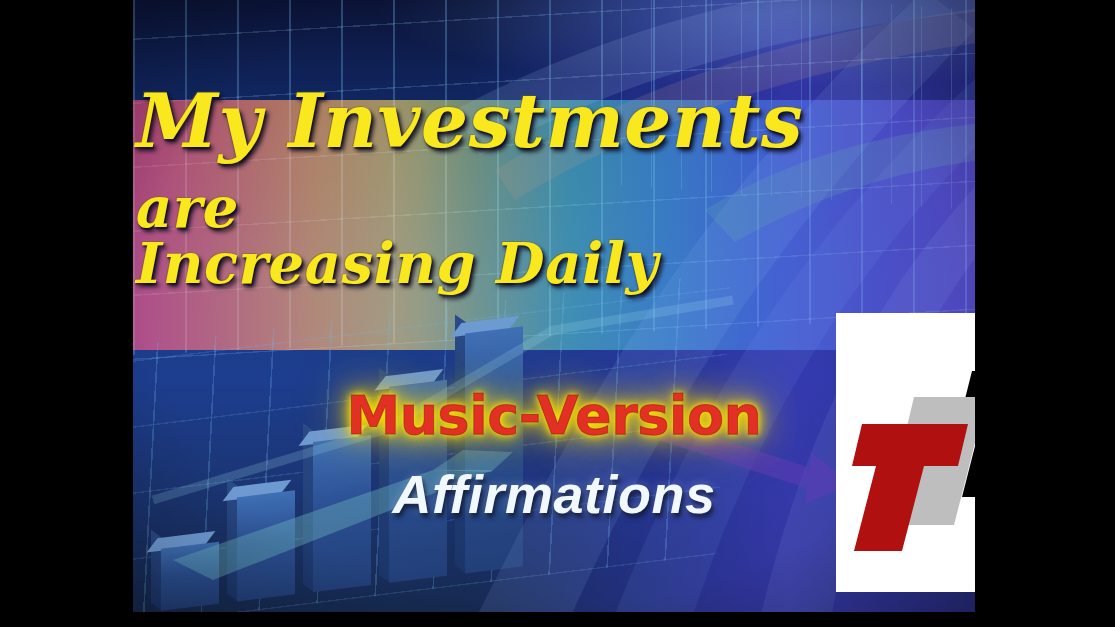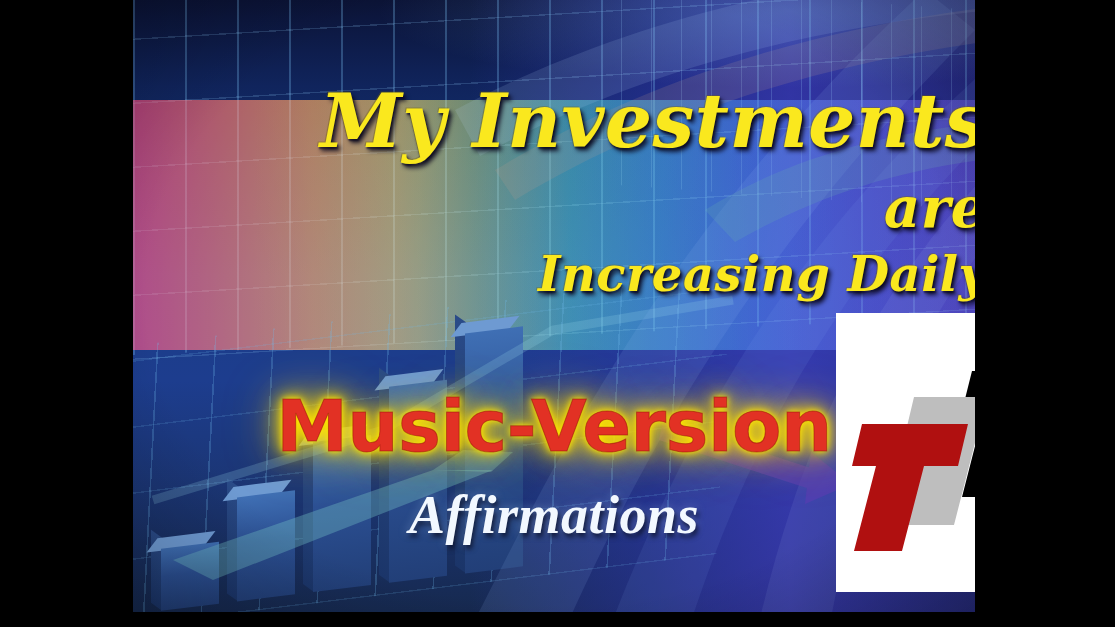--- a/index.html
+++ b/index.html
@@ -99,48 +99,48 @@
   .rays{position:absolute;right:-40px;top:-40px;width:560px;height:680px;opacity:.75;}
 
   .glow-top{position:absolute;left:0;top:0;width:100%;height:110px;
     background:radial-gradient(ellipse 70% 100% at 78% 10%,rgba(120,180,235,.30),rgba(0,0,0,0) 70%);}
 
   
   .vignette{position:absolute;inset:0;pointer-events:none;
     background:radial-gradient(ellipse 88% 92% at 50% 48%,rgba(0,0,0,0) 55%,rgba(0,0,0,.42) 100%);}
 
   
-  .titlewrap{position:absolute;left:12px;top:86px;width:100%;text-align:right;
+  .titlewrap{position:absolute;left:3px;top:86px;width:100%;text-align:left;
     z-index:8;pointer-events:none;}
   .t-line{color:#fae81e;
     font-family:"DejaVu Serif","Liberation Serif",serif;
     font-weight:700;font-style:italic;letter-spacing:.5px;
     text-shadow:
        3px 4px 4px rgba(10,8,30,.85),
        1px 2px 2px rgba(10,8,30,.7),
       -1px -1px 0 rgba(120,100,0,.35);
     line-height:.96;}
   .t1{font-size:74px;}
   .t2{font-size:56px;margin-top:24px;}
-  .t3{font-size:48px;margin-top:16px;}
+  .t3{font-size:56px;margin-top:2px;}
 
   .subwrap{position:absolute;left:0;top:384px;width:100%;text-align:center;
     z-index:8;pointer-events:none;}
   .sub-music{display:inline-block;color:#e23124;
     font-family:"DejaVu Sans","Liberation Sans",sans-serif;
-    font-weight:700;font-size:72px;letter-spacing:-0.5px;
+    font-weight:700;font-size:54px;letter-spacing:-0.5px;
     -webkit-text-stroke:1px rgba(150,20,10,.55);
     text-shadow:
       0 0 6px #ffe800,
       0 0 14px #ffe000,
       0 0 26px rgba(255,220,0,.95),
       0 0 42px rgba(255,210,0,.65),
       0 0 60px rgba(255,200,0,.4);}
   .sub-aff{display:block;margin-top:16px;color:#f2f8ff;
-    font-family:Liberation Serif, serif;
+    font-family:Liberation Sans, sans-serif;
     font-style:italic;font-weight:700;font-size:54px;letter-spacing:.5px;
     text-shadow:2px 4px 5px rgba(5,10,35,.8),0 0 10px rgba(180,215,255,.35);}
 
   
   #logo-panel{position:absolute;left:836px;top:313px;width:279px;height:279px;
     background:#fff;z-index:12;overflow:hidden;}
   #logo-panel svg{position:absolute;left:8px;top:16px;width:250px;height:240px;}
 
   
   .lb{position:absolute;background:#000;z-index:20;}

